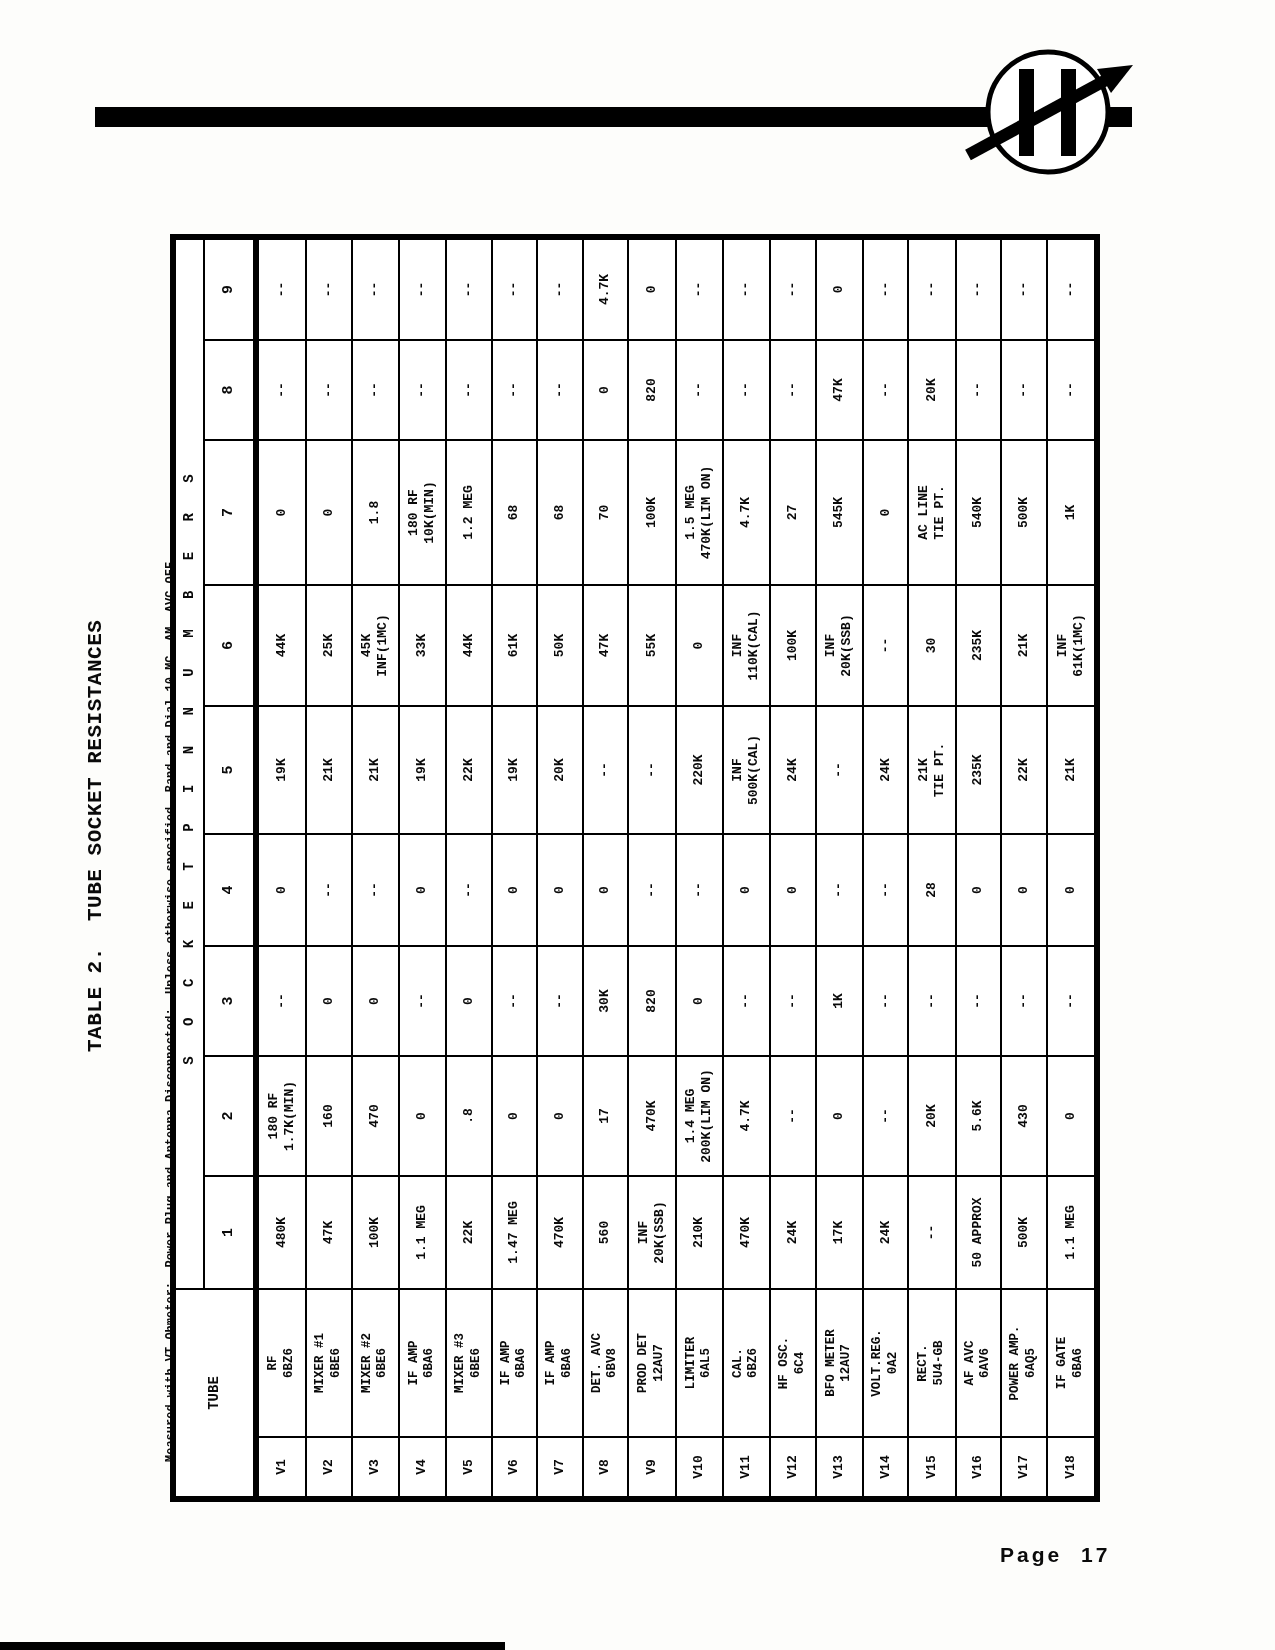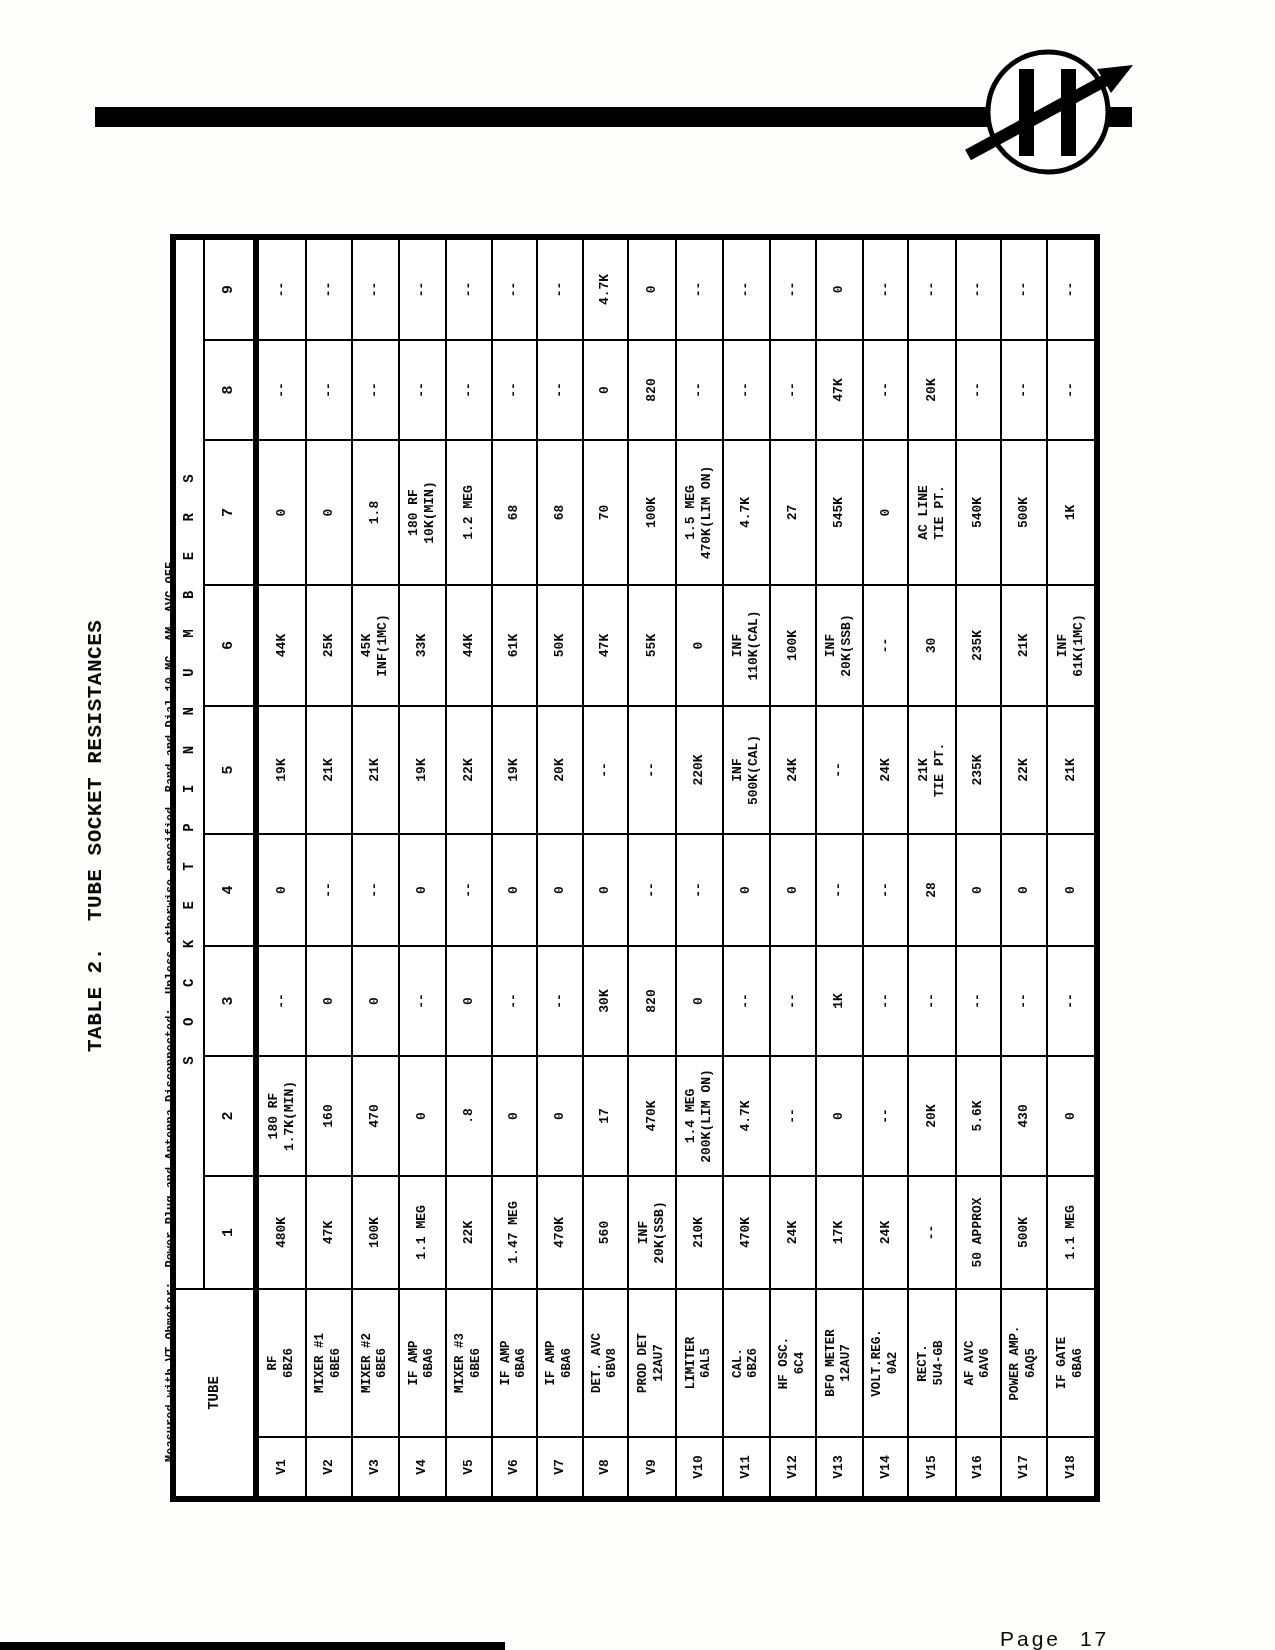--- a/index.html
+++ b/index.html
@@ -35,22 +35,22 @@
   }
   td.spn{font-size:14px;letter-spacing:11px;text-align:left;padding-left:16px;height:27px;white-space:pre;}
   td.pin-h{font-size:15px;height:48px;}
   td.tube-h{font-size:14px;border-right:4px solid #000;}
   td.vlab{font-size:13px;}
   td.tube{font-size:12.5px;border-right:4px solid #000;line-height:1.3;}
   td.pin{font-size:13px;}
   tbody tr:first-child td{border-top:6px solid #000;}
 
   #page-number{
-    position:absolute;left:1000px;top:1627px;
-    font-family:"Liberation Sans", sans-serif;font-weight:normal;
+    position:absolute;left:1000px;top:1543px;
+    font-family:"Liberation Sans", sans-serif;font-weight:bold;
     font-size:21px;letter-spacing:3px;word-spacing:10px;
   }
   #scan-edge{position:absolute;left:0;top:1642px;width:505px;height:8px;background:#000;}
 </style>
 </head>
 <body>
 
 <svg id="logo-svg" width="1070" height="170" viewBox="0 0 1070 170" aria-hidden="true">
   <rect x="5" y="82" width="893" height="20" fill="#000"></rect>
   <rect x="1016" y="82" width="26" height="20" fill="#000"></rect>

